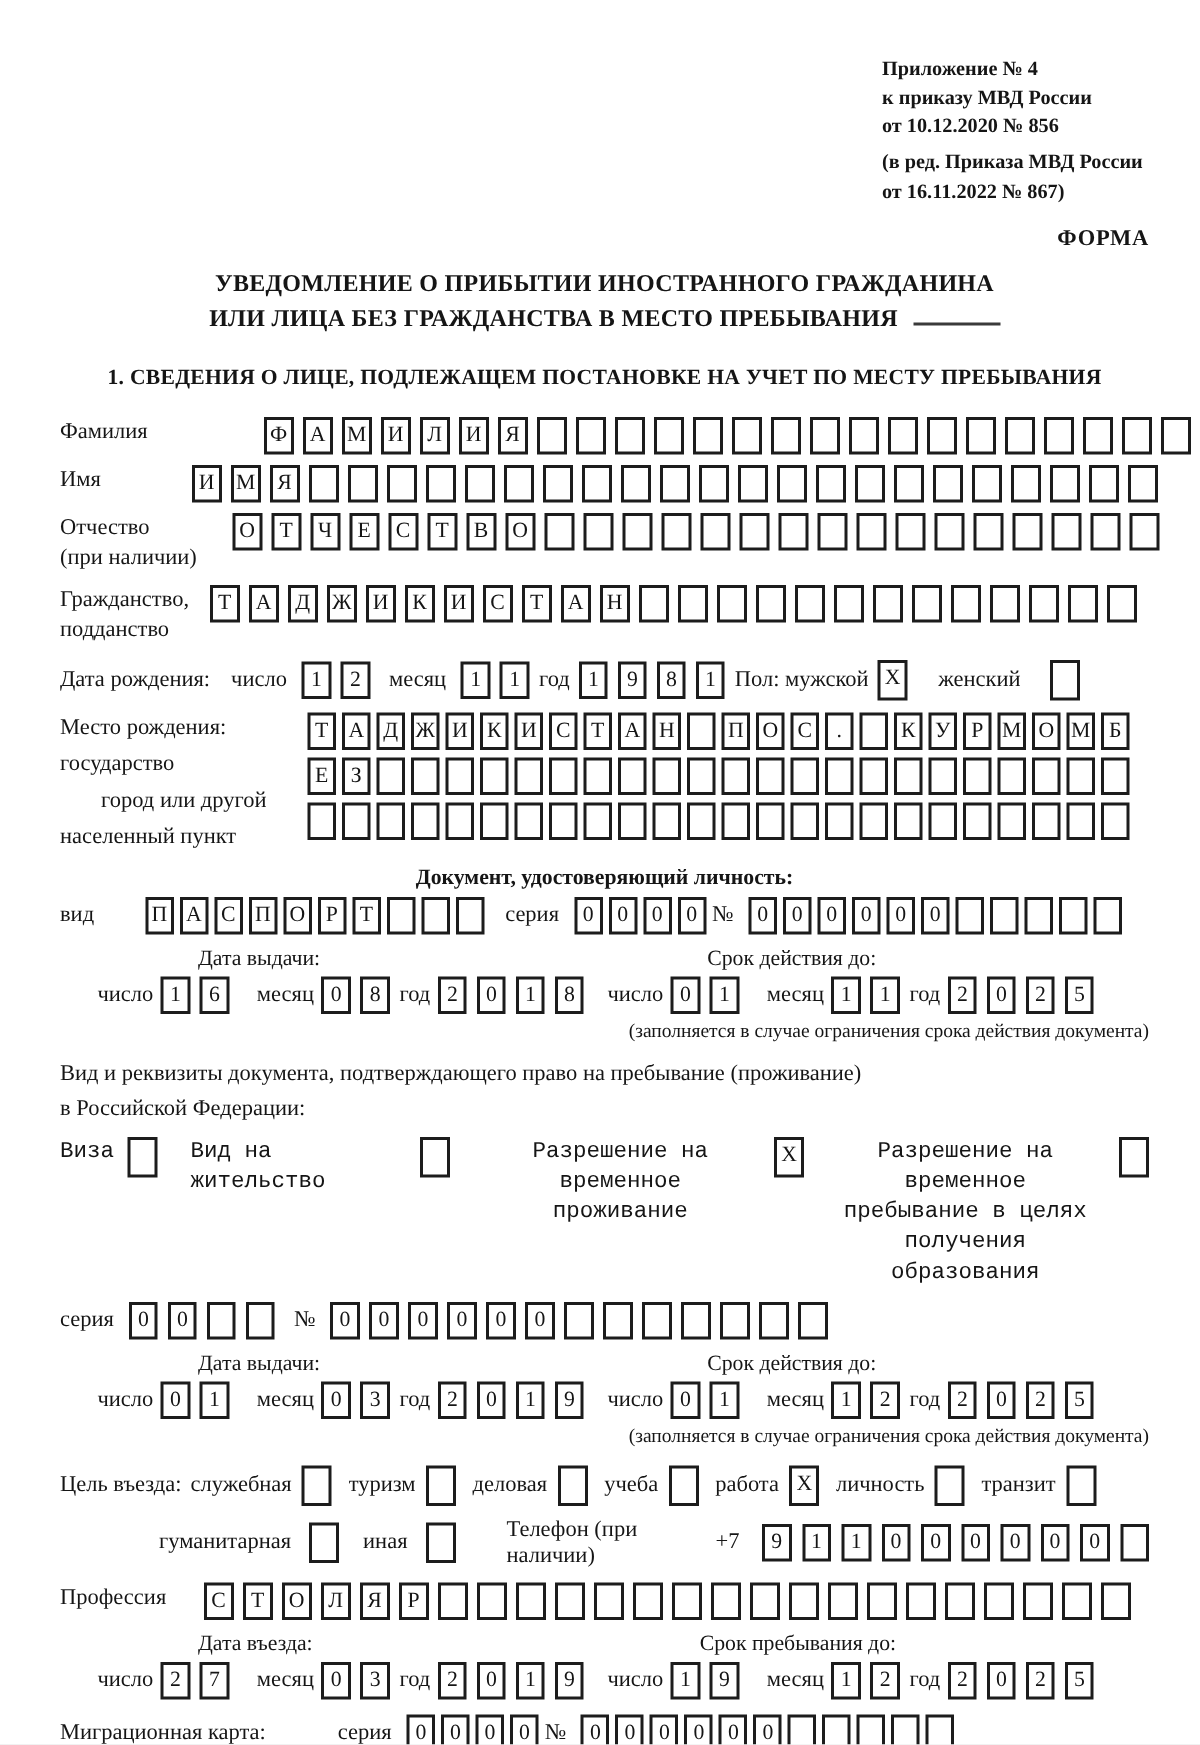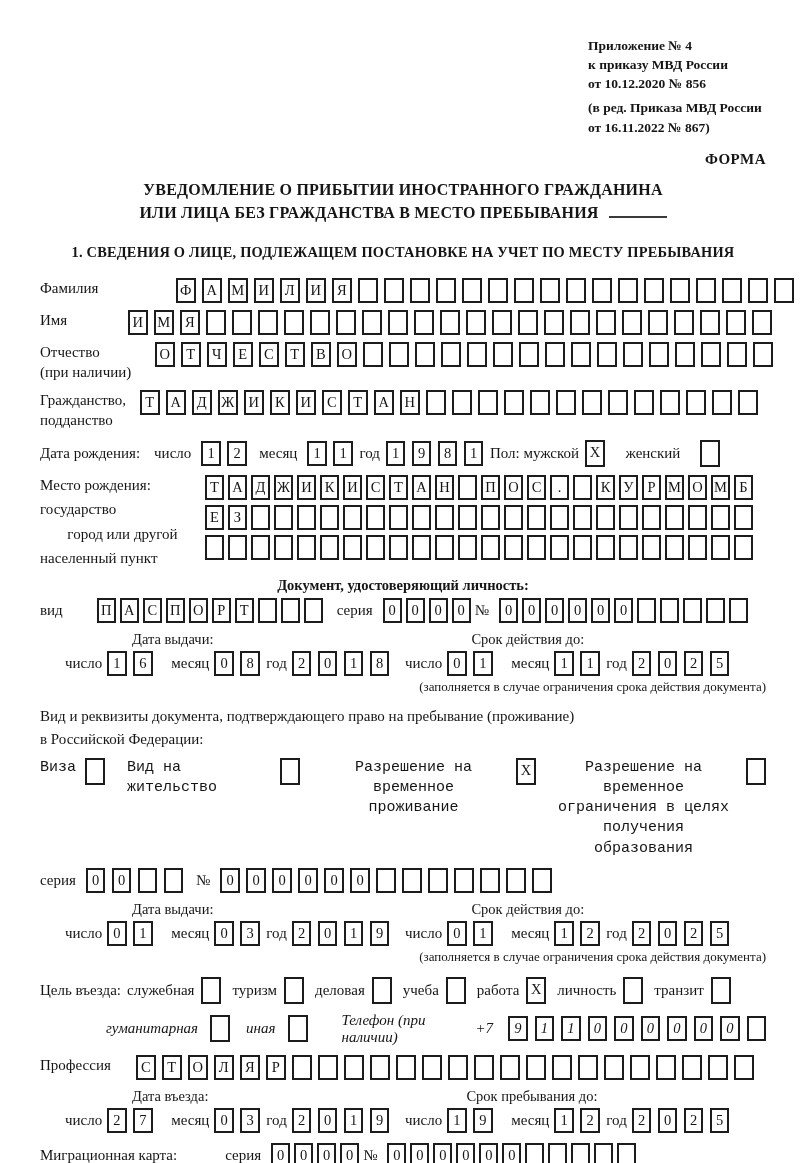--- a/index.html
+++ b/index.html
@@ -456,21 +456,21 @@
       <div class="opt" style="margin-left:20px;">
         <span class="olabel ctr">
           <div>Разрешение на временное</div>
           <div>проживание</div>
         </span>
         <div class="cell checkbox">X</div>
       </div>
       <div class="opt" style="margin-left:14px;">
         <span class="olabel ctr">
           <div>Разрешение на временное</div>
-          <div>ограничения в целях</div>
+          <div>пребывание в целях</div>
           <div>получения образования</div>
         </span>
         <div class="cell checkbox"></div>
       </div>
     </div>
 
     <div class="inline-row" style="margin-top:9px;">
       <span>серия</span>
       <span class="sp10"></span>
       <div class="cells">
@@ -555,21 +555,21 @@
       <div class="cell checkbox"></div>
       <span class="po">учеба</span>
       <div class="cell checkbox"></div>
       <span class="po">работа</span>
       <div class="cell checkbox">X</div>
       <span class="po">личность</span>
       <div class="cell checkbox"></div>
       <span class="po">транзит</span>
       <div class="cell checkbox"></div>
     </div>
-    <div class="purpose-line" style="margin-top:8px;font-style:italic;">
+    <div class="purpose-line" style="margin-top:8px;">
       <span style="margin-left:66px;">гуманитарная</span>
       <div class="cell checkbox" style="margin-left:12px;"></div>
       <span class="po" style="margin-left:16px;">иная</span>
       <div class="cell checkbox" style="margin-left:12px;"></div>
       <span style="margin-left:34px;">Телефон (при наличии)</span>
       <span style="margin-left:28px;">+7</span>
       <div class="cells phone-cells">
           <div class="cell">9</div>
           <div class="cell">1</div>
           <div class="cell">1</div>

